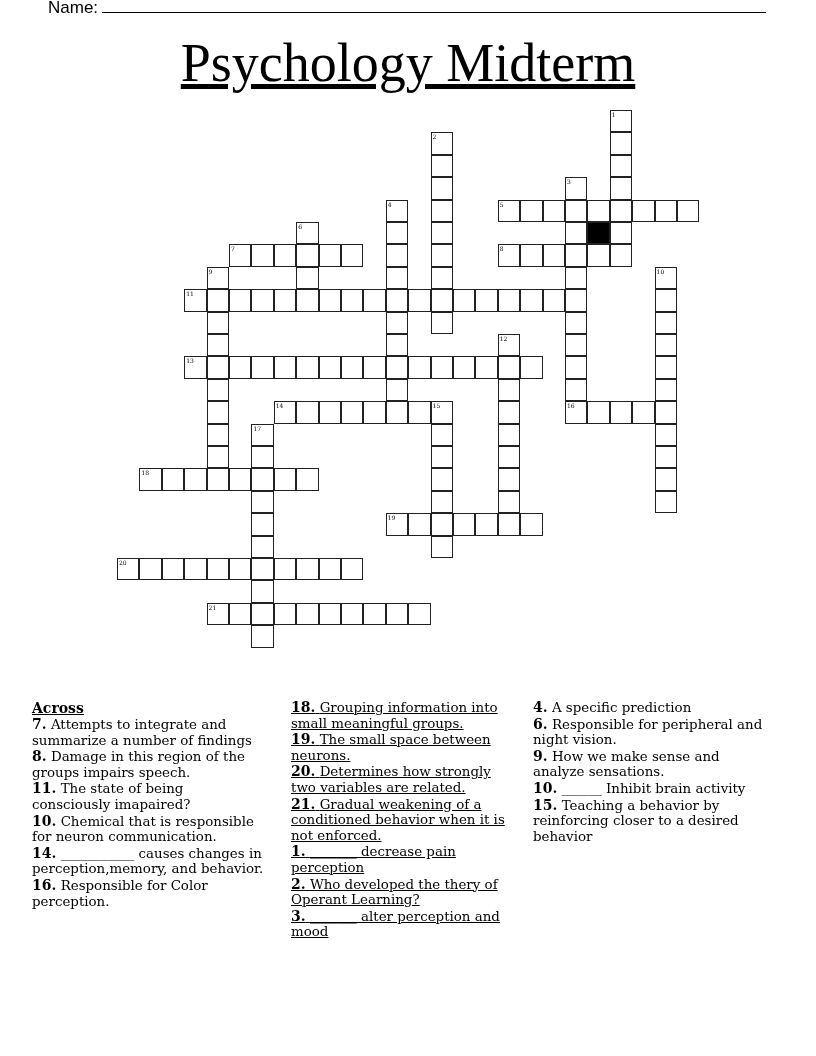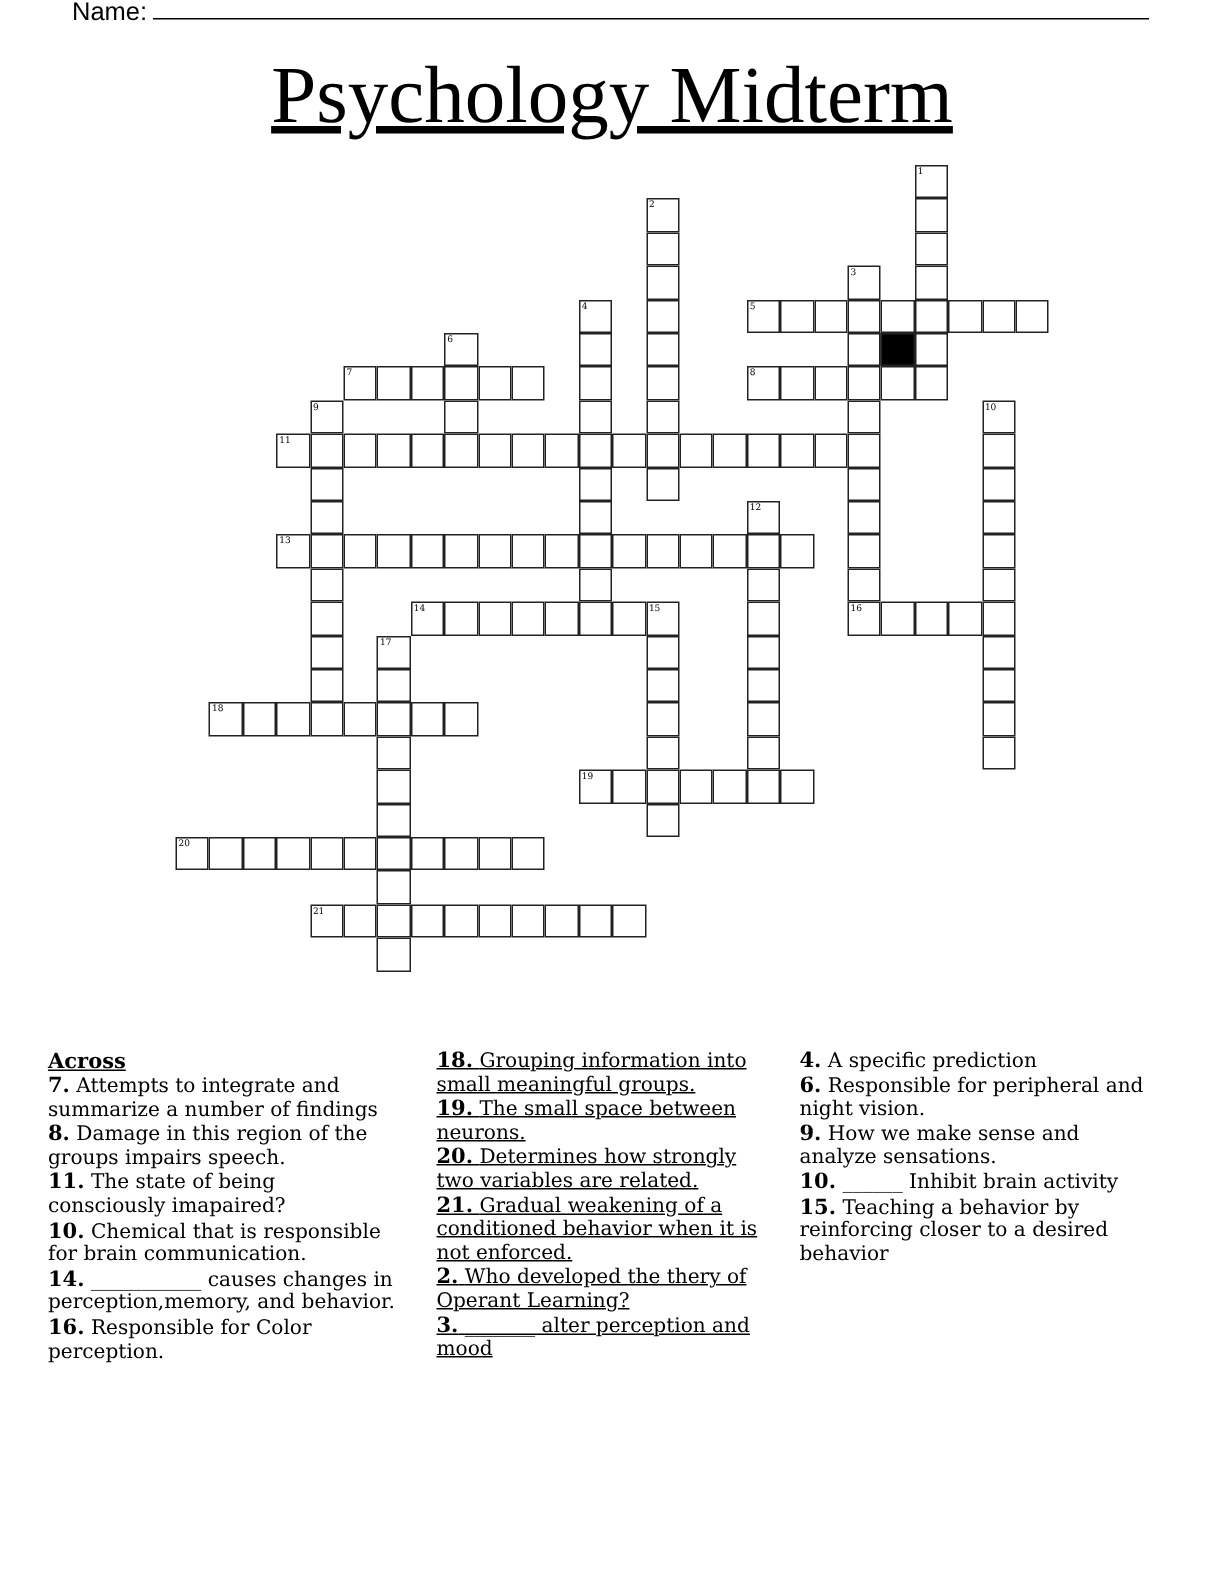--- a/index.html
+++ b/index.html
@@ -241,33 +241,34 @@
     <div class="cell black" style="left: 587.4px; top: 222px;"></div>
   </div>
 
 <div class="clues">
   <div class="col" style="left:32px; width:232px;">
     <h3>Across</h3>
     <div id="across-col1">
         <div class="clue"><b>7.</b> <span>Attempts to integrate and summarize a number of findings</span></div>
         <div class="clue"><b>8.</b> <span>Damage in this region of the groups impairs speech.</span></div>
         <div class="clue"><b>11.</b> <span>The state of being consciously imapaired?</span></div>
-        <div class="clue"><b>10.</b> <span>Chemical that is responsible for brain communication.</span></div>
+        <div class="clue"><b>10.</b> <span>Chemical that is responsible for neuron communication.</span></div>
         <div class="clue"><b>14.</b> <span>___________ causes changes in perception,memory, and behavior.</span></div>
         <div class="clue"><b>16.</b> <span>Responsible for Color perception.</span></div>
       </div>
   </div>
   <div class="col" style="left:291px; width:228px;text-decoration:underline;">
     <div id="across-col2">
         <div class="clue"><b>18.</b> <span>Grouping information into small meaningful groups.</span></div>
         <div class="clue"><b>19.</b> <span>The small space between neurons.</span></div>
         <div class="clue"><b>20.</b> <span>Determines how strongly two variables are related.</span></div>
         <div class="clue"><b>21.</b> <span>Gradual weakening of a conditioned behavior when it is not enforced.</span></div>
       </div>
     <div id="down-col2">
+        <div class="clue"><b>1.</b> <span>_______ decrease pain perception</span></div>
         <div class="clue"><b>2.</b> <span>Who developed the thery of Operant Learning?</span></div>
         <div class="clue"><b>3.</b> <span>_______ alter perception and mood</span></div>
       </div>
   </div>
   <div class="col" style="left:533px; width:240px;">
     <div id="down-col3">
         <div class="clue"><b>4.</b> <span>A specific prediction</span></div>
         <div class="clue"><b>6.</b> <span>Responsible for peripheral and night vision.</span></div>
         <div class="clue"><b>9.</b> <span>How we make sense and analyze sensations.</span></div>
         <div class="clue"><b>10.</b> <span>______ Inhibit brain activity</span></div>

